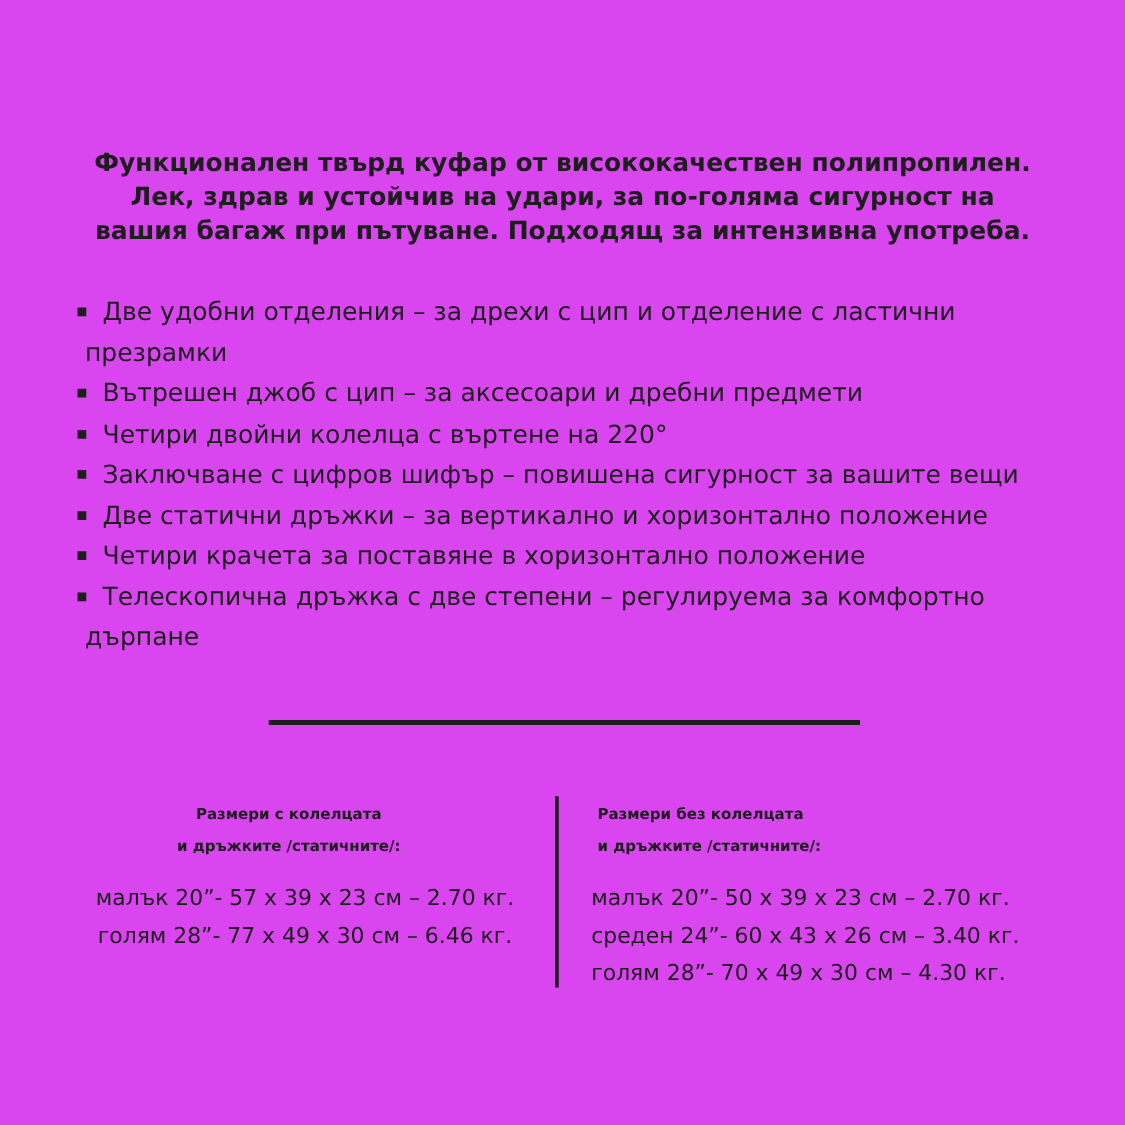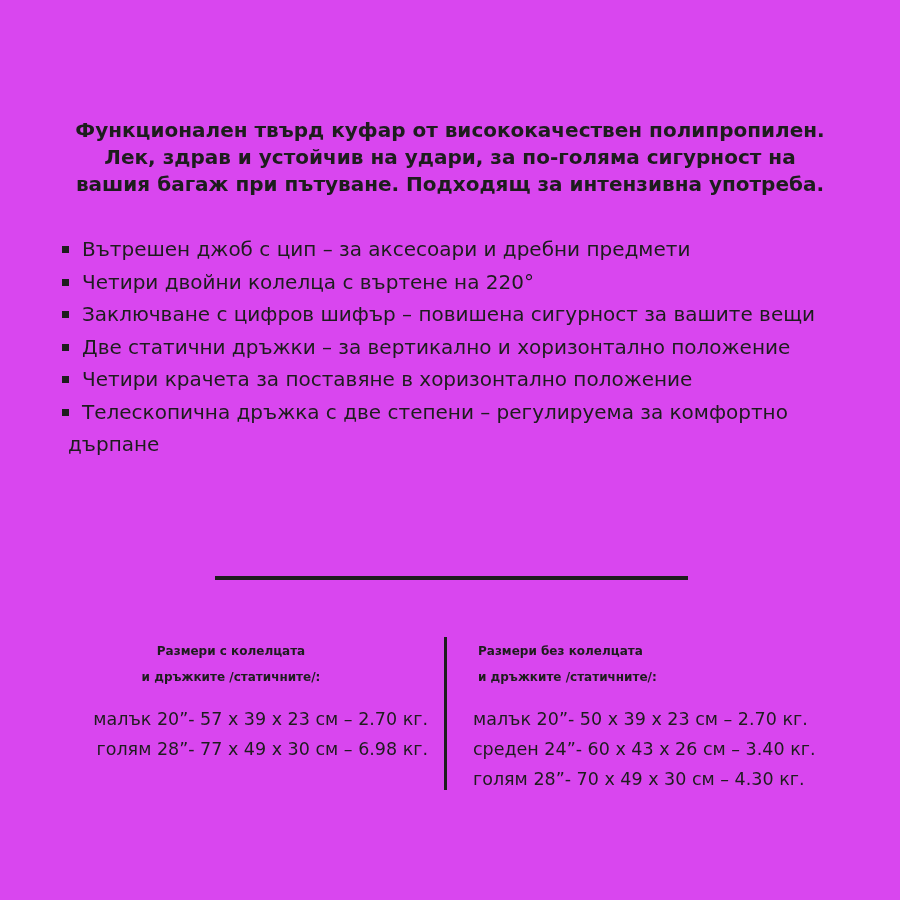--- a/index.html
+++ b/index.html
@@ -79,60 +79,62 @@
   .sizes-col.right h3 { text-align: left; padding-left: 5px; }
   .size-rows {
     margin-top: 14px;
   }
   .size-row {
     margin: 0;
     font-size: 17.5px;
     line-height: 30px;
     font-weight: normal;
   }
-  .sizes-col.left  .size-row { text-align: right; padding-right: 4px; }
+  .sizes-col.left  .size-row { text-align: center; padding-right: 4px; }
   .sizes-col.right .size-row { text-align: left; }
   .vline {
     position: absolute;
     left: 444px;
     top: 637px;
     width: 3px;
     height: 153px;
     background: #1d1d1d;
   }
 </style>
 </head>
 <body>
 
 <div class="page">
 
   <header class="intro">Функционален твърд куфар от висококачествен полипропилен.
 Лек, здрав и устойчив на удари, за по-голяма сигурност на
 вашия багаж при пътуване. Подходящ за интензивна употреба.</header>
 
   <ul class="features">
+    <li><span class="bullet-square"></span><span>Две удобни отделения – за дрехи с цип и отделение с ластични
+презрамки</span></li>
     <li><span class="bullet-square"></span><span>Вътрешен джоб с цип – за аксесоари и дребни предмети</span></li>
     <li><span class="bullet-square"></span><span>Четири двойни колелца с въртене на 220°</span></li>
     <li><span class="bullet-square"></span><span>Заключване с цифров шифър – повишена сигурност за вашите вещи</span></li>
     <li><span class="bullet-square"></span><span>Две статични дръжки – за вертикално и хоризонтално положение</span></li>
     <li><span class="bullet-square"></span><span>Четири крачета за поставяне в хоризонтално положение</span></li>
     <li><span class="bullet-square"></span><span>Телескопична дръжка с две степени – регулируема за комфортно
 дърпане</span></li>
   </ul>
 
   <div class="hr"></div>
 
   <section>
 
     <div class="sizes-col left">
       <h3>Размери с колелцата
 и дръжките /статичните/:</h3>
       <div class="size-rows">
         <p class="size-row">малък 20”- 57 х 39 х 23 см – 2.70 кг.</p>
-        <p class="size-row">голям 28”- 77 х 49 х 30 см – 6.98 кг.</p>
+        <p class="size-row">голям 28”- 77 х 49 х 30 см – 6.46 кг.</p>
       </div>
     </div>
 
     <div class="vline"></div>
 
     <div class="sizes-col right">
       <h3>Размери без колелцата
 и дръжките /статичните/:</h3>
       <div class="size-rows">
         <p class="size-row">малък 20”- 50 х 39 х 23 см – 2.70 кг.</p>

